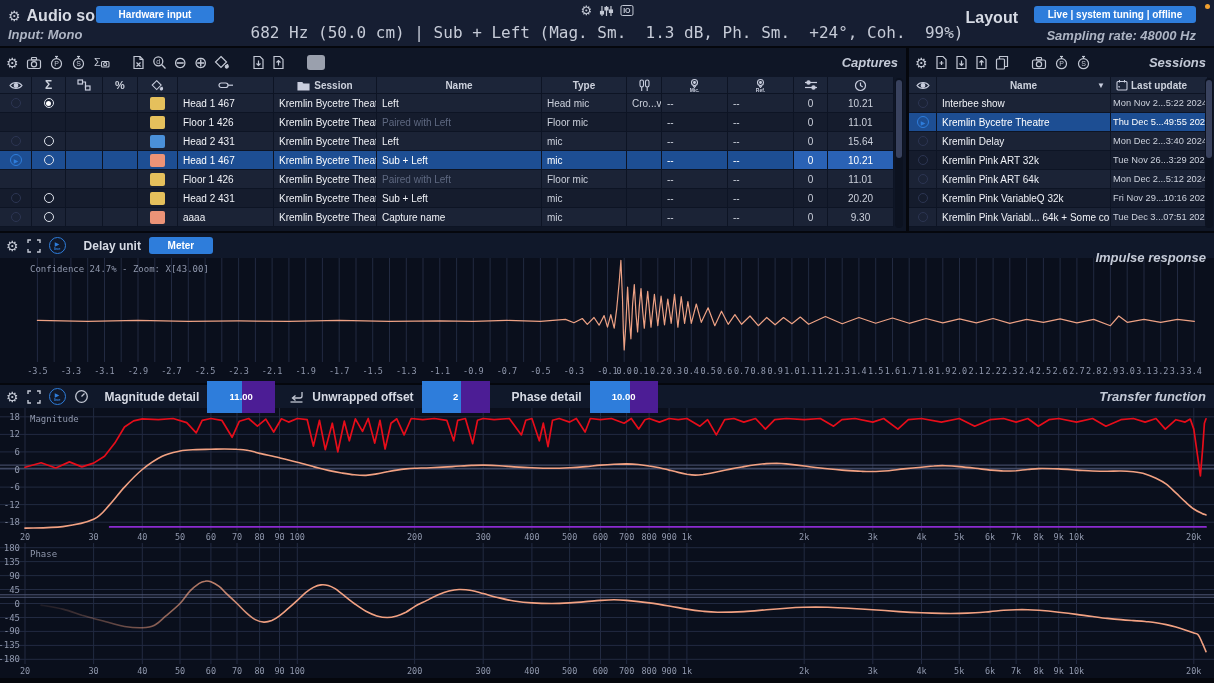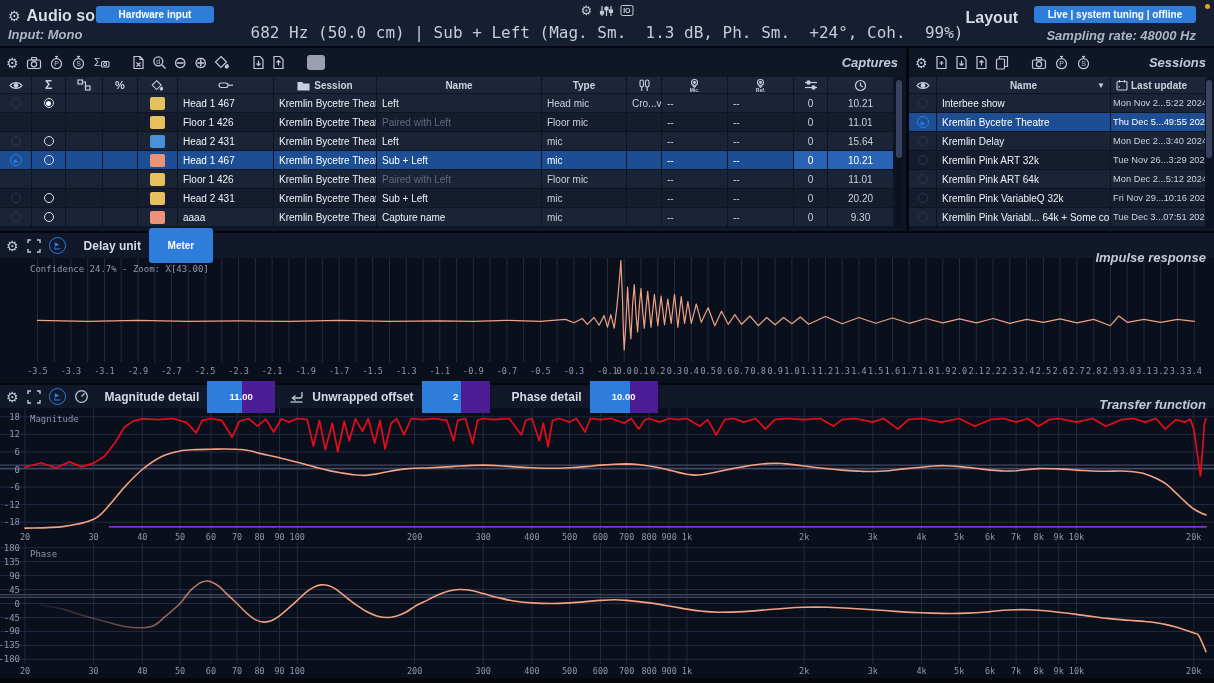--- a/index.html
+++ b/index.html
@@ -47,21 +47,21 @@
   .playb{display:inline-flex;width:12px;height:12px;border:1.5px solid #2e7ddb;border-radius:50%;color:#2e7ddb;font-size:6px;align-items:center;justify-content:center;padding-left:1px;flex:none}
   .sw{width:15px;height:13px;border-radius:2px}
   .scrollbar{position:absolute;width:8px;background:#0c1220;border-radius:4px}
   .thumb{position:absolute;left:1px;width:6px;background:#39425e;border-radius:3px}
   .pin-head{display:flex;flex-direction:column;align-items:center;line-height:1}
   .pin-head .pl{font-size:5px;font-weight:bold;color:#c9cede}
   .sort{position:absolute;right:5px;top:4px;font-size:8px;color:#c9cede}
   
   .sec-toolbar{display:flex;align-items:center;gap:8px;padding:0 6px;background:#10182a;position:relative}
   .sec-label{font-size:12px;font-weight:bold;color:#d6dae4}
-  .mini-btn{min-width:64px;padding:0 10px;height:35px}
+  .mini-btn{min-width:64px;padding:0 10px;height:17px}
   .spin{position:relative;width:68px;height:32px;background:#4c1d95}
   .spin .fill{position:absolute;left:0;top:0;bottom:0;background:#2e7ddb}
   .spin .val{position:absolute;inset:0;display:flex;align-items:center;justify-content:center;font-size:9.5px;color:#fff;font-weight:bold}
   .live{width:17px;height:17px;border:1.5px solid #2e7ddb;border-radius:50%;display:flex;flex-direction:column;align-items:center;justify-content:center;color:#2e7ddb;line-height:1;flex:none}
   .live .tri{font-size:6px}
   .live .lt{font-size:4px;font-weight:bold}
   #impulse-section{left:0;top:233px;width:1214px;height:150px;background:#0a0f1c}
   #impulse-toolbar{height:25px}
   #tf-section{left:0;top:385px;width:1214px;height:293px;background:#0a0f1c}
   #tf-toolbar{height:23px}
@@ -761,21 +761,21 @@
     <span class="sec-label">Unwrapped offset</span>
     <span class="spin">
         <span class="fill" style="width: 58%;"></span>
         <span class="val">2</span>
       </span>
     <span class="sec-label" style="margin-left:14px">Phase detail</span>
     <span class="spin">
         <span class="fill" style="width: 60%;"></span>
         <span class="val">10.00</span>
       </span>
-    <span class="ptitle" style="top:12px">Transfer function</span>
+    <span class="ptitle" style="top:4px">Transfer function</span>
   </div>
   <svg id="magnitude-svg" width="1214" height="135">
       <rect x="0" y="0" width="1214" height="135" fill="#0a0f1c"></rect>
       <defs>
         <clipPath id="clip-magnitude">
           <rect x="0" y="0" width="1214" height="123"></rect>
         </clipPath>
         <linearGradient id="fade-magnitude" x1="0" y1="0" x2="1" y2="0">
           <stop offset="0" stop-color="#f2a182" stop-opacity="0.08"></stop>
           <stop offset="0.1" stop-color="#f2a182" stop-opacity="0.55"></stop>

